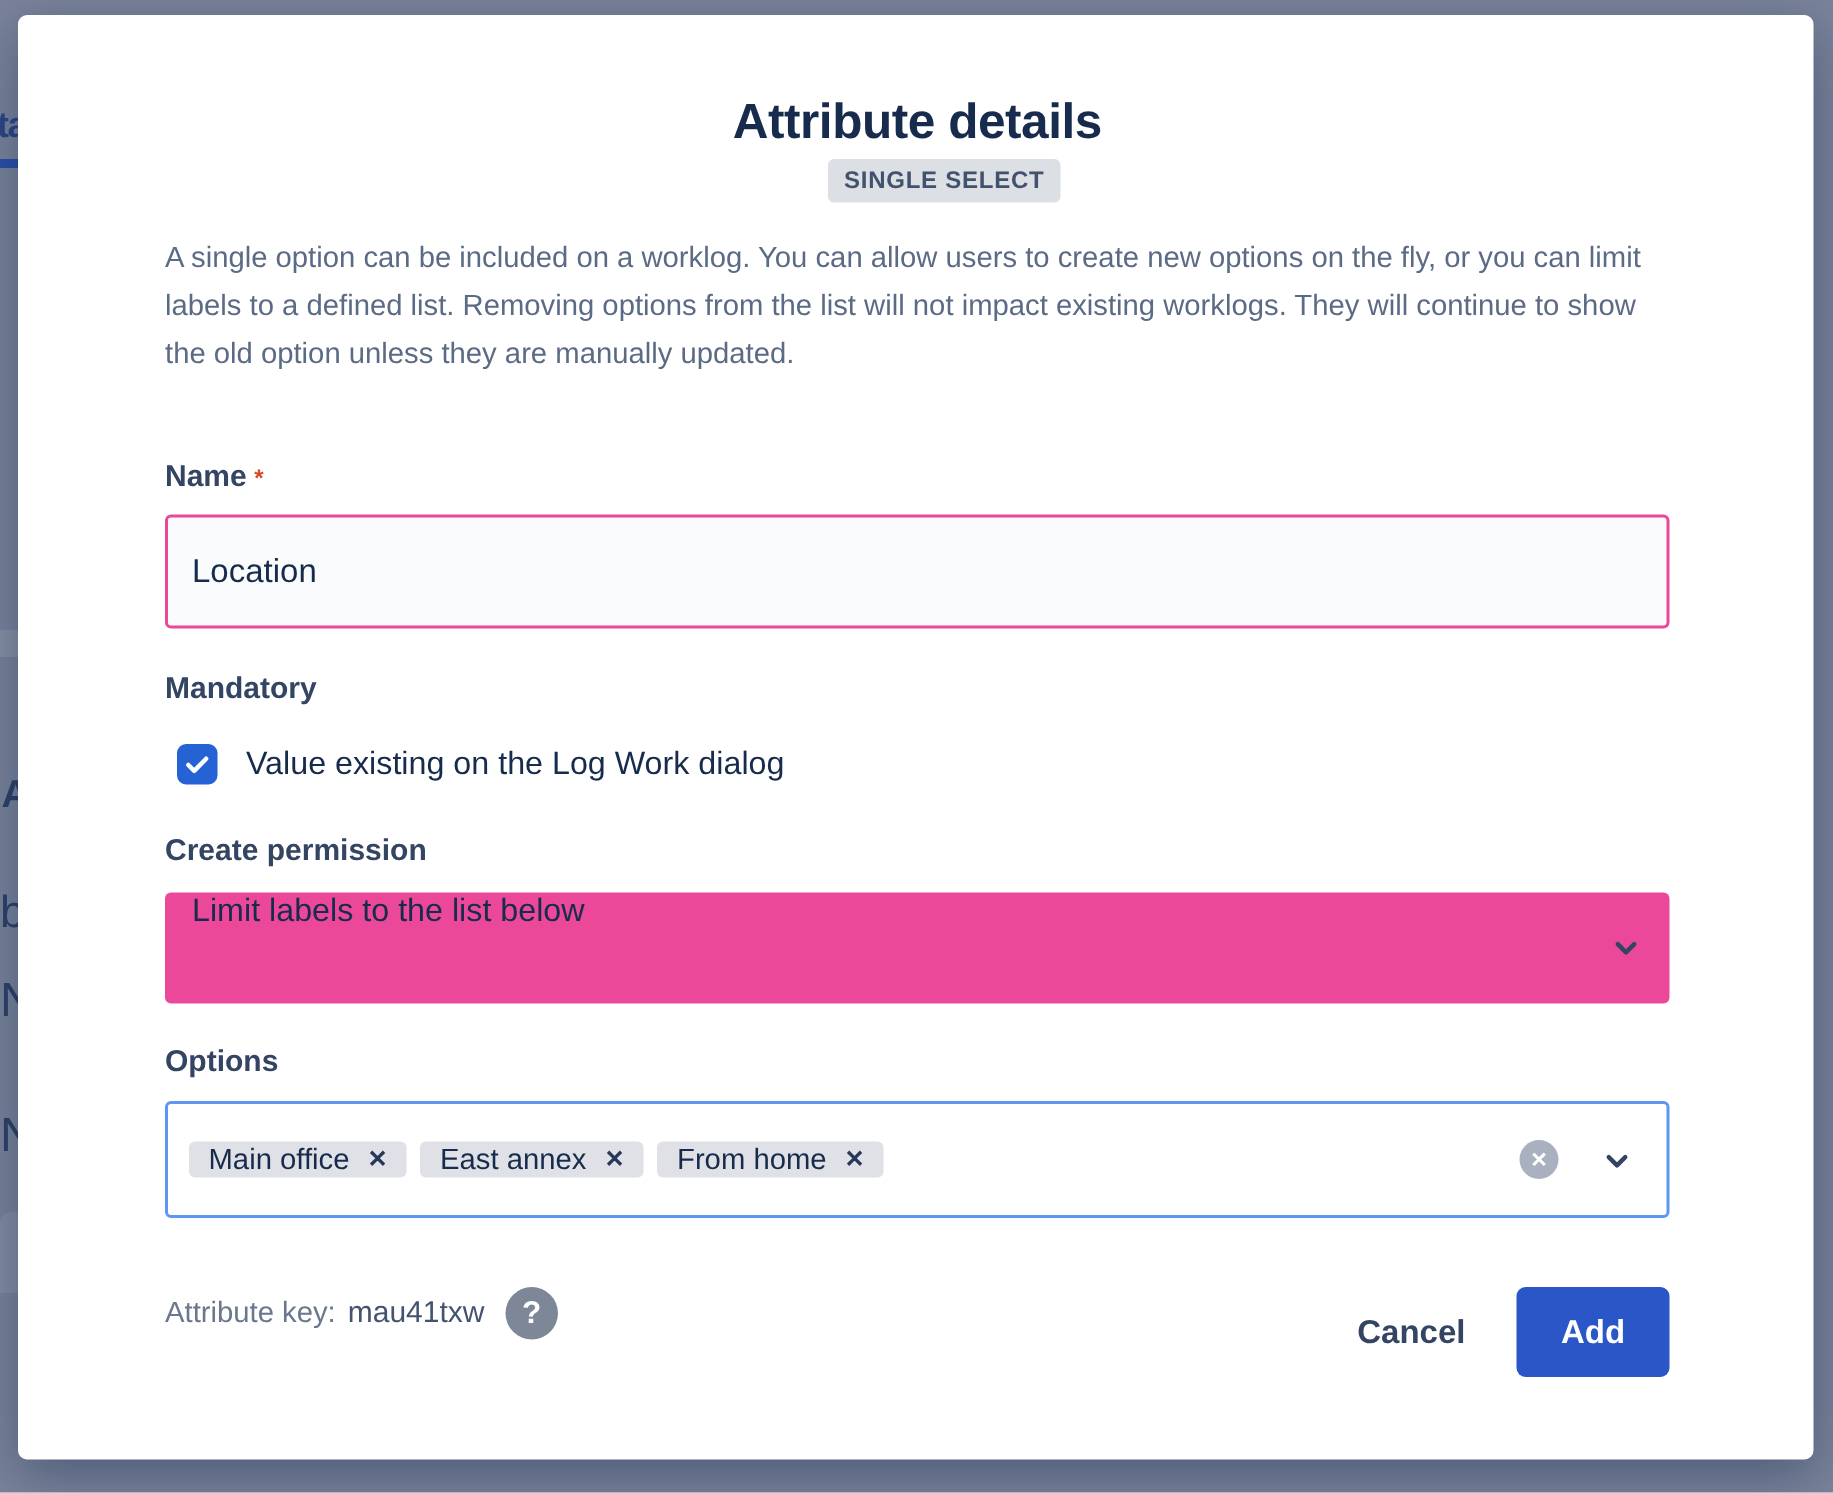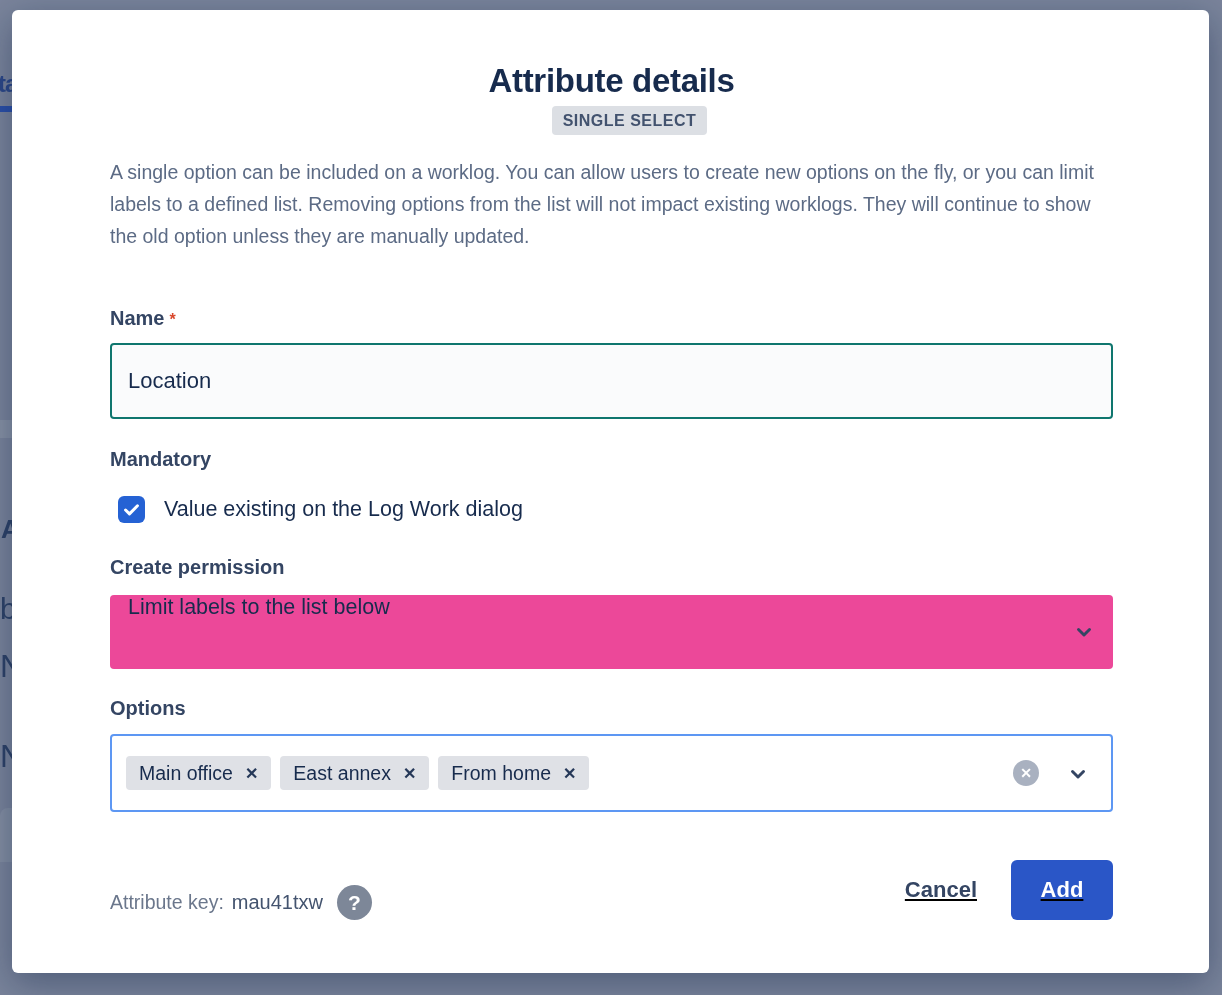--- a/index.html
+++ b/index.html
@@ -28,58 +28,58 @@
            font-size: 16px; font-weight: 700; letter-spacing: 0.5px;
            padding: 6px 11px 5px 11px; border-radius: 4px; }
 
   .description { top: 146px; width: 1005px; font-size: 19.5px; line-height: 32px; color: #5c6b85; }
 
   .field-label { font-size: 20px; font-weight: 700; color: #344563; }
   .req { color: #d9472b; font-weight: 700; margin-left: 5px; }
 
   .lbl-name   { top: 297px; }
   .inp-name   { top: 333px; height: 76px; width: 1003px; background: #fafbfc;
-                border: 2px solid #0f766e; border-radius: 4px; padding: 0 16px;
+                border: 2px solid #ec4899; border-radius: 4px; padding: 0 16px;
                 font-size: 22px; color: #172b4d; font-family: "Liberation Sans", sans-serif; outline: none; }
 
   .lbl-mand   { top: 438px; }
   .check-row  { top: 482px; height: 34px; display: flex; align-items: center; }
   .checkbox   { width: 27px; height: 27px; margin-left: 8px; background: #2562d4;
                 border-radius: 6px; display: flex; align-items: center; justify-content: center;
                 cursor: pointer; flex: none; }
   .check-row .cb-label { margin-left: 19px; font-size: 21.5px; color: #172b4d; cursor: pointer; }
 
   .lbl-perm   { top: 546px; }
   .select     { top: 585px; height: 74px; width: 1003px; background: #ec4899; border-radius: 4px;
                 display: flex; align-items: flex-start; padding: 0 18px; cursor: pointer; position: absolute; }
   .select-value { font-size: 21.5px; color: #172b4d; }
   .select .chev { position: absolute; right: 18px; top: 26px; }
 
   .lbl-opts   { top: 687px; }
   .multiselect { top: 724px; height: 78px; width: 1003px; position: absolute;
                  background: #ffffff; border: 2px solid #5d97f3; border-radius: 4px;
                  display: flex; align-items: center; padding: 0 14px; }
   .tag { display: flex; align-items: center; background: #dfe1e6; border-radius: 4px;
-         height: 34px; padding: 0 13px; margin-right: 9px; }
+         height: 24px; padding: 0 13px; margin-right: 9px; }
   .tag-label { font-size: 19.5px; color: #172b4d; }
   .tag-x { margin-left: 12px; font-size: 16px; font-weight: 700; color: #253858; cursor: pointer; }
   .clear-btn { position: absolute; right: 72px; top: 24px; width: 26px; height: 26px;
                border-radius: 50%; background: #a9b1c0; color: #ffffff; display: flex;
                align-items: center; justify-content: center; font-size: 14px; font-weight: 700;
                cursor: pointer; }
   .ms-chev { position: absolute; right: 22px; top: 27px; cursor: pointer; }
 
-  .footer { top: 848px; height: 62px; display: flex; align-items: flex-end; justify-content: space-between; }
+  .footer { top: 848px; height: 62px; display: flex; align-items: flex-start; justify-content: space-between; }
   .key-group { display: flex; align-items: center; }
   .key-label { font-size: 19.5px; color: #6b778c; }
   .key-value { font-size: 20px; color: #44546f; font-family: Liberation Sans, sans-serif; margin-left: 8px; }
   .help-btn { width: 35px; height: 35px; border-radius: 50%; background: #7d8798; color: #ffffff;
               display: flex; align-items: center; justify-content: center; font-size: 21px;
               font-weight: 700; margin-left: 14px; cursor: pointer; }
-  .actions { display: flex; align-items: center; text-decoration: underline; }
+  .actions { display: flex; align-items: center; }
   .btn-cancel { font-size: 22px; font-weight: 700; color: #344563; background: none; border: none;
                 cursor: pointer; font-family: "Liberation Sans", sans-serif; margin-right: 34px; }
   .btn-add { width: 102px; height: 60px; background: #2a56c7; border: none; border-radius: 6px;
              color: #ffffff; font-size: 22px; font-weight: 700; cursor: pointer;
              font-family: "Liberation Sans", sans-serif; }
 </style>
 </head>
 <body>
 
 <div id="root">

